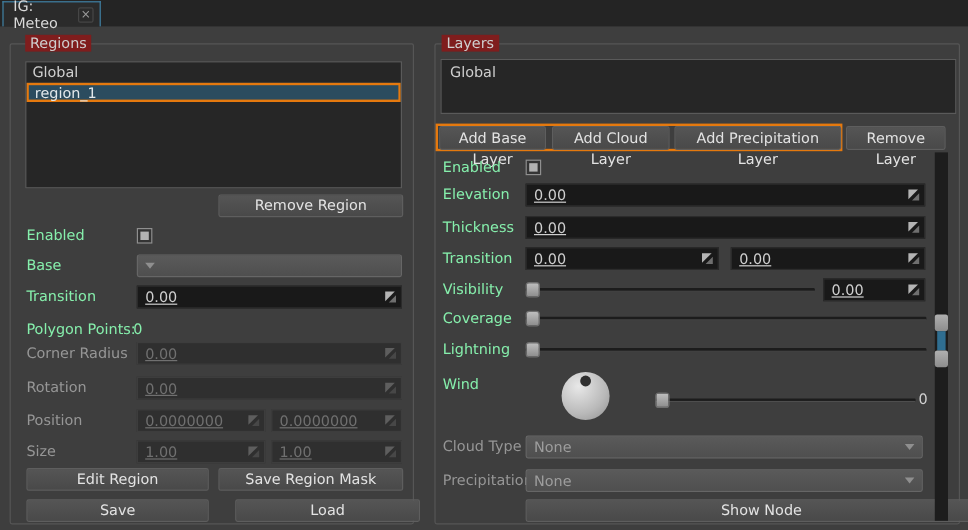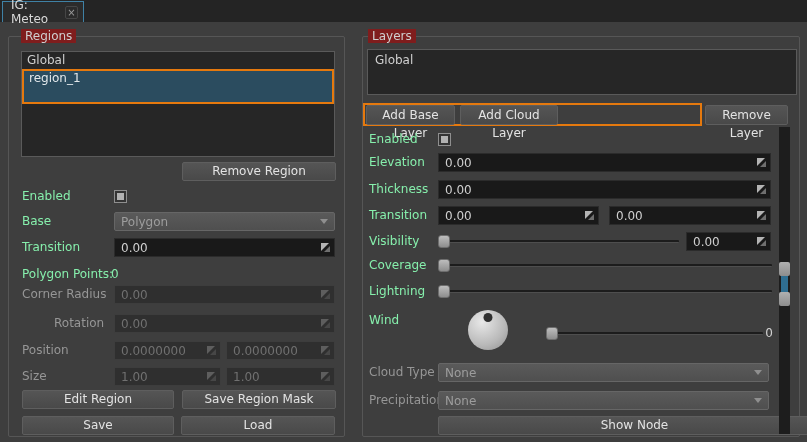--- a/index.html
+++ b/index.html
@@ -12,35 +12,35 @@
        border:1px solid #3f81a5;border-bottom:none;display:flex;align-items:center;padding:0 5px 0 8px;}
   .tab-label{color:#d9d9d9;flex:1;}
   .tab-close{width:13px;height:13px;border:1px solid #464646;border-radius:2px;color:#9a9a9a;
              font-size:10px;line-height:11px;text-align:center;margin-left:4px;}
   
   .groupbox{position:absolute;border:1px solid #565656;border-radius:2px;}
   .group-title{position:absolute;top:-8px;background:#7f1d1d;padding:0 4px;color:#cfcfcf;}
   
   .listbox{position:absolute;background:#262626;border:1px solid #5a5a5a;overflow:hidden;}
   .list-item{height:17px;line-height:17px;padding-left:5px;color:#cfcfcf;}
-  .list-item.selected{height:35px;line-height:14px;background:#2b4c5f;border:2px solid #e5790e;color:#e2e8eb;}
+  .list-item.selected{height:16px;line-height:14px;background:#2b4c5f;border:2px solid #e5790e;color:#e2e8eb;}
   
   .btn{position:absolute;background:linear-gradient(#555555,#494949);border:1px solid #5e5e5e;border-radius:2px;
        color:#e3e3e3;text-align:center;line-height:17px;height:19px;}
   .btn.tall{height:20px;line-height:18px;}
   
   .lbl{position:absolute;line-height:19px;color:#86efac;white-space:nowrap;}
   .lbl.dim{color:#969696;}
   
   .checkbox{position:absolute;width:13px;height:13px;background:#343434;border:1px solid #8f8f8f;}
   .checkbox .inner{position:absolute;left:2px;top:2px;width:7px;height:7px;background:#b2b2b2;}
   
   .spin{position:absolute;height:19px;background:#191919;border:1px solid #2b2b2b;
         display:flex;align-items:center;padding:0 4px 0 6px;color:#cfcfcf;}
-  .spin .val{flex:1;}
+  .spin .val{flex:1;text-decoration:underline;}
   .drag-icon{position:relative;width:9px;height:9px;flex:0 0 9px;}
   .drag-icon::before{content:"";position:absolute;left:0;top:0;border-top:8px solid #b4b4b4;border-right:8px solid transparent;}
   .drag-icon::after{content:"";position:absolute;right:0;bottom:0;border-bottom:6px solid #6f6f6f;border-left:6px solid transparent;}
   .spin.disabled{background:#2f2f2f;border-color:#3d3d3d;color:#707070;}
   .spin.disabled .drag-icon::before{border-top-color:#5e5e5e;}
   .spin.disabled .drag-icon::after{border-bottom-color:#474747;}
   
   .combo{position:absolute;height:19px;background:linear-gradient(#5a5a5a,#4f4f4f);border:1px solid #666;
          border-radius:2px;display:flex;align-items:center;padding:0 6px;color:#9d9d9d;}
   .combo .val{flex:1;}
@@ -86,40 +86,39 @@
 
     <div class="btn" style="left:173px;top:125px;width:154px;">Remove Region</div>
 
     <span class="lbl" style="left:13px;top:150px;">Enabled</span>
     <span class="checkbox" style="left:105px;top:153px;">
         <span class="inner"></span>
       </span>
 
     <span class="lbl" style="left:13px;top:175px;">Base</span>
     <div class="combo" style="left:105px;top:175px;width:221px;">
-      <span class="val">Polygon</span>
       <span class="combo-arrow"></span>
     </div>
 
     <span class="lbl" style="left:13px;top:201px;">Transition</span>
     <div class="spin" style="left:105px;top:201px;width:221px;">
       <span class="val">0.00</span>
       <span class="drag-icon"></span>
     </div>
 
     <span class="lbl" style="left:13px;top:228px;">Polygon Points:</span>
     <span class="lbl" style="left:102px;top:228px;">0</span>
 
     <span class="lbl dim" style="left:13px;top:248px;">Corner Radius</span>
     <div class="spin disabled" style="left:105px;top:248px;width:221px;">
       <span class="val">0.00</span>
       <span class="drag-icon"></span>
     </div>
 
-    <span class="lbl dim" style="left:13px;top:277px;margin-left:32px;">Rotation</span>
+    <span class="lbl dim" style="left:13px;top:277px;">Rotation</span>
     <div class="spin disabled" style="left:105px;top:277px;width:221px;">
       <span class="val">0.00</span>
       <span class="drag-icon"></span>
     </div>
 
     <span class="lbl dim" style="left:13px;top:304px;">Position</span>
     <div class="spin disabled" style="left:105px;top:304px;width:107px;">
       <span class="val">0.0000000</span>
       <span class="drag-icon"></span>
     </div>
@@ -134,33 +133,34 @@
       <span class="drag-icon"></span>
     </div>
     <div class="spin disabled" style="left:217px;top:330px;width:109px;">
       <span class="val">1.00</span>
       <span class="drag-icon"></span>
     </div>
 
     <div class="btn" style="left:173px;top:353px;width:154px;">Save Region Mask</div>
     <div class="btn" style="left:13px;top:353px;width:152px;">Edit Region</div>
     <div class="btn" style="left:13px;top:379px;width:152px;">Save</div>
-    <div class="btn" style="left:172px;top:379px;width:154px;">Load</div>
+    <div class="btn" style="left:187px;top:379px;width:154px;">Load</div>
   </div>
 
   <div class="groupbox" style="left:362px;top:36px;width:438px;height:401px;">
     <span class="group-title" style="left:5px;">Layers</span>
 
     <div class="listbox" style="left:4px;top:12px;width:430px;height:46px;">
       <div class="list-item" style="padding-left:7px;padding-top:2px;">Global</div>
     </div>
 
     <div class="hl-orange" style="left:0px;top:66px;width:339px;height:23px;">
       <div class="btn tall" style="left:1px;top:0px;width:89px;">Add Base Layer</div>
       <div class="btn tall" style="left:95px;top:0px;width:98px;">Add Cloud Layer</div>
+      <div class="btn tall" style="left:197px;top:0px;width:139px;">Add Precipitation Layer</div>
     </div>
     <div class="btn tall" style="left:342px;top:68px;width:83px;">Remove Layer</div>
 
     <span class="lbl" style="left:6px;top:93px;">Enabled</span>
     <span class="checkbox" style="left:75px;top:96px;">
         <span class="inner"></span>
       </span>
 
     <span class="lbl" style="left:6px;top:116px;">Elevation</span>
     <div class="spin" style="left:75px;top:116px;width:333px;">

